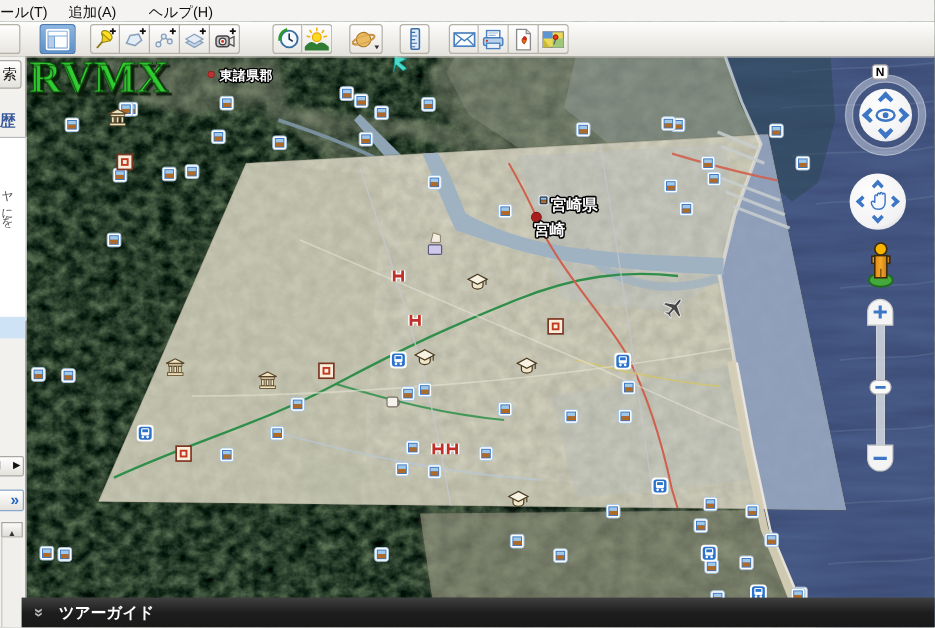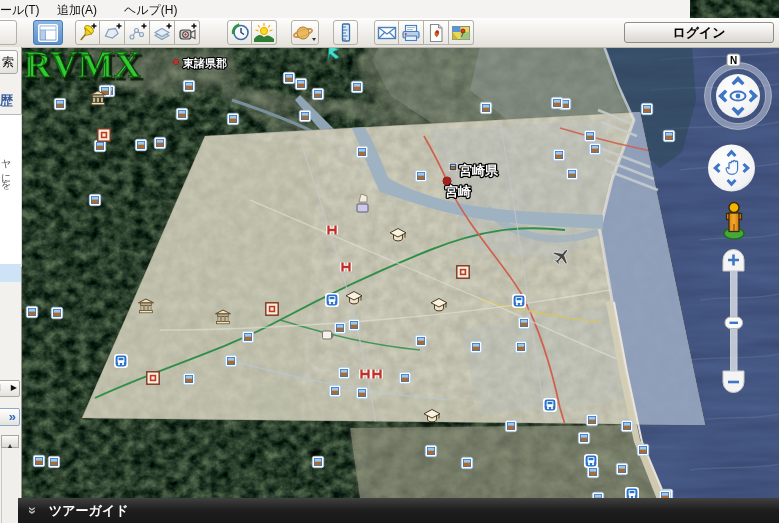--- a/index.html
+++ b/index.html
@@ -1,19 +1,19 @@
 <!DOCTYPE html>
 <html><head>
 <meta charset="utf-8">
 <style>
   html,body{margin:0;padding:0;}
   body{width:779px;height:523px;overflow:hidden;font-family:"Liberation Sans",sans-serif;}
   #app{position:relative;width:779px;height:523px;background:#ece9e2;overflow:hidden;}
   
-  #menubar{position:absolute;left:0;top:0;width:690px;height:18px;background:#f4f3f1;z-index:4;
+  #menubar{position:absolute;left:0;top:0;width:779px;height:18px;background:#f4f3f1;z-index:4;
     font-size:12px;color:#111;line-height:18px;}
   #menubar span{position:absolute;top:1px;}
   
   #toolbar{position:absolute;left:0;top:18px;width:779px;height:29px;z-index:4;
     background:linear-gradient(#fdfdfc,#e3e1da);border-bottom:1px solid #b9b6ae;}
   .tbtn{position:absolute;top:2px;height:25px;background:linear-gradient(#ffffff,#e8e6e0);
     border:1px solid #b4b1a9;border-radius:3px;box-sizing:border-box;display:flex;align-items:center;justify-content:center;}
   .tbtn.sel{background:linear-gradient(#8db6e2,#5a8fc8);border-color:#4a7ab0;}
   .tgrp{position:absolute;top:2px;height:25px;display:flex;}
   .tgrp .ti{width:25px;height:25px;background:linear-gradient(#ffffff,#e8e6e0);
@@ -476,21 +476,20 @@
             <rect x="2.5" y="3.5" width="17" height="13" fill="#ead952" stroke="#8a8a8a" stroke-width="1"></rect>
             <path d="M2.5,3.5 h8 v5.5 h-8 z" fill="#5a95d5"></path>
             <path d="M10.5,9 h9 v7.5 h-9 z" fill="#9ec77a"></path>
             <path d="M2.5,9 l6,7.5 h-6 z" fill="#c8b83a"></path>
             <circle cx="13" cy="8" r="2" fill="#e83818" stroke="#8a1808" stroke-width="0.8"></circle>
             <path d="M13,10 l-1.5,4" stroke="#555" stroke-width="1"></path>
           </svg>
         </div>
     </div>
   </div>
-  <div id="loginbtn">ログイン</div>
   <div id="sidebar">
     <div style="position:absolute;left:-14px;top:3px;width:32px;height:24px;background:linear-gradient(#fff,#e4e2dc);border:1px solid #aaa8a0;border-radius:3px;box-sizing:border-box;font-size:12px;color:#111;text-align:right;line-height:22px;padding-right:3px;">索</div>
     <div style="position:absolute;left:0px;top:45px;color:#3a5a9a;font-weight:bold;font-size:13px;">歴</div>
     <div style="position:absolute;left:0px;top:67px;width:21px;height:152px;background:#fff;border-top:1px solid #b8b8b8;border-right:1px solid #d8d8d8;"></div>
     <div style="position:absolute;left:1px;top:110px;font-size:10px;color:#555;">ヤに</div>
     <div style="position:absolute;left:1px;top:131px;font-size:10px;color:#555;">を</div>
     <div style="position:absolute;left:0px;top:217px;width:21px;height:18px;background:#cfe3f7;"></div>
     <div style="position:absolute;left:-8px;top:333px;width:28px;height:17px;background:linear-gradient(#fff,#e4e2dc);border:1px solid #aaa8a0;border-radius:2px;box-sizing:border-box;">
         <span style="position:absolute;right:2px;top:2px;font-size:8px;color:#111;">▶</span>
         <span style="position:absolute;left:3px;top:1px;font-size:9px;color:#334;">▮</span>

